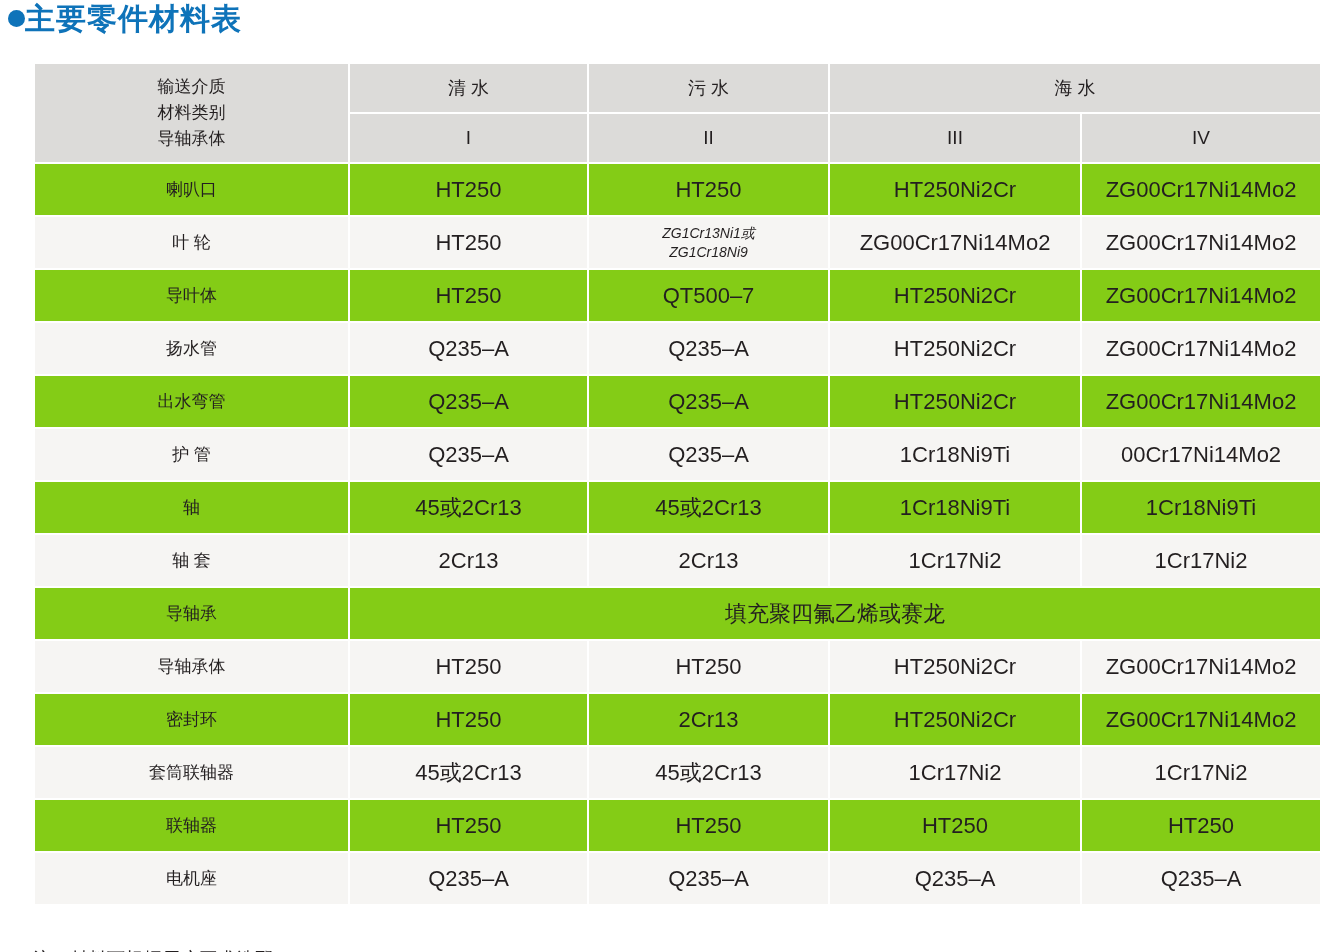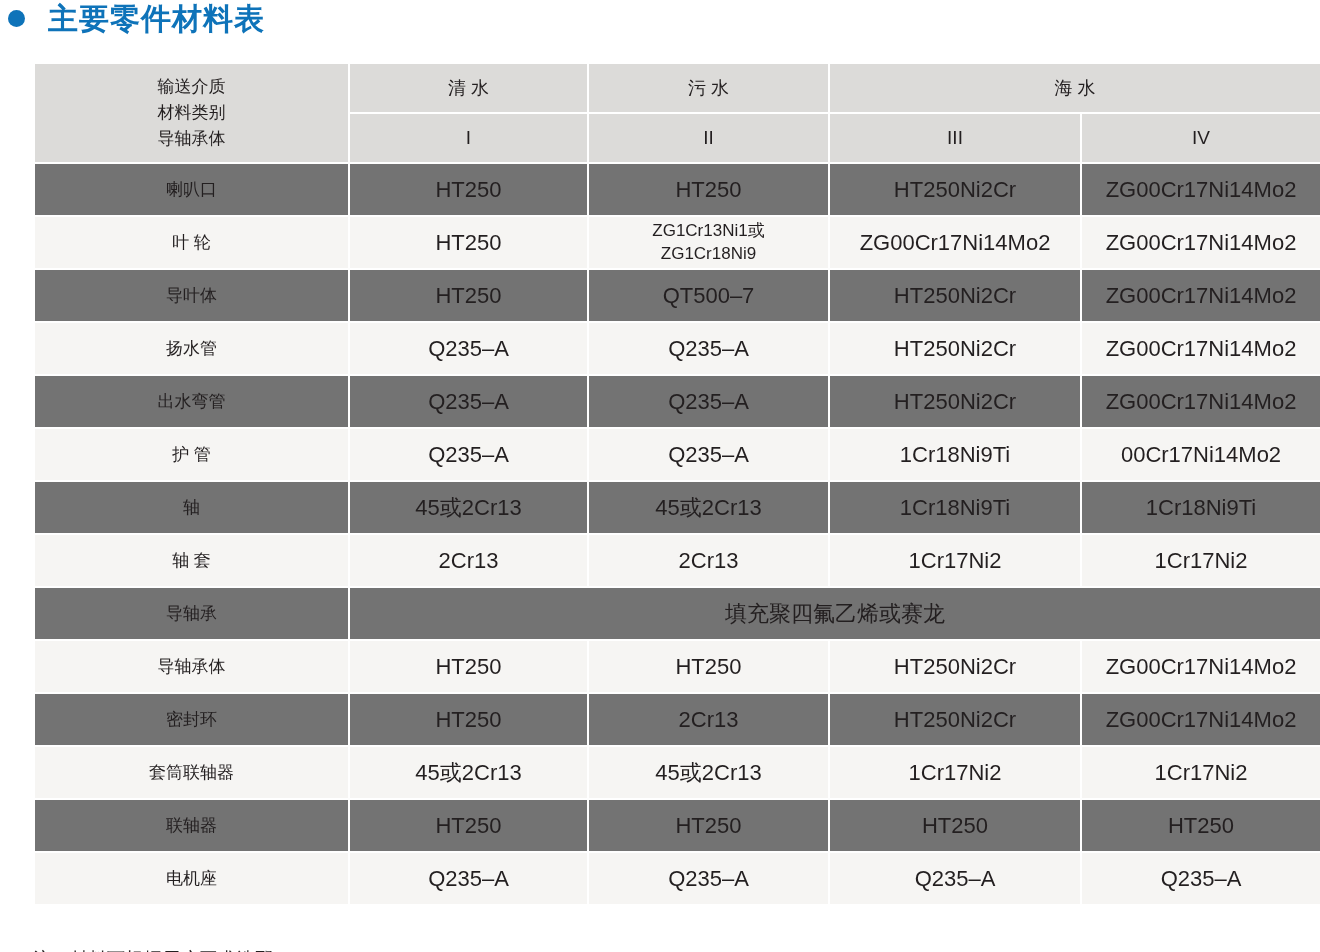--- a/index.html
+++ b/index.html
@@ -3,21 +3,21 @@
 <meta charset="utf-8">
 <style>
   html, body { margin: 0; padding: 0; background: #ffffff; }
   body {
     width: 1320px; height: 952px; position: relative; overflow: hidden;
     font-family: "Liberation Sans", "DejaVu Sans", sans-serif;
     color: #231f20;
   }
   .title-bar {
     position: absolute; top: 2px; left: 8px;
-    display: flex; align-items: center; gap: 23px;
+    display: flex; align-items: center; gap: 0;
   }
   .bullet {
     width: 17px; height: 17px; border-radius: 50%;
     background: #0e73b9; flex: 0 0 auto;
   }
   .title-text {
     font-size: 30px; font-weight: bold; color: #0e73b9;
     letter-spacing: 1px; line-height: 1.1;
   }
   table.mat {
@@ -26,25 +26,25 @@
     border-collapse: separate; border-spacing: 2px;
   }
   table.mat th, table.mat td {
     text-align: center; vertical-align: middle;
     font-weight: normal; white-space: pre-line;
     padding: 0 4px; overflow: hidden;
   }
   .hdr { background: #dcdbd9; font-size: 18px; height: 48px; margin-left: 44px; }
   .corner { line-height: 26px; font-size: 17px; }
   .cat { font-size: 19px; }
-  tr.blue td { background: #737373; }
+  tr.blue td { background: #84cc16; }
   tr.white td { background: #f6f5f3; }
   td.part { font-size: 17px; height: 51px; }
   td.mat-val { font-size: 22px; height: 51px; }
-  td.two-line { font-size: 17px; line-height: 1.3; }
+  td.two-line { font-size: 14px; line-height: 1.3; font-style: italic; }
   .note {
     position: absolute; top: 947px; left: 33px;
     font-size: 18px; color: #231f20; letter-spacing: 0.5px;
   }
 </style>
 </head>
 <body>
 
 <div class="title-bar">
   <span class="bullet"></span>

